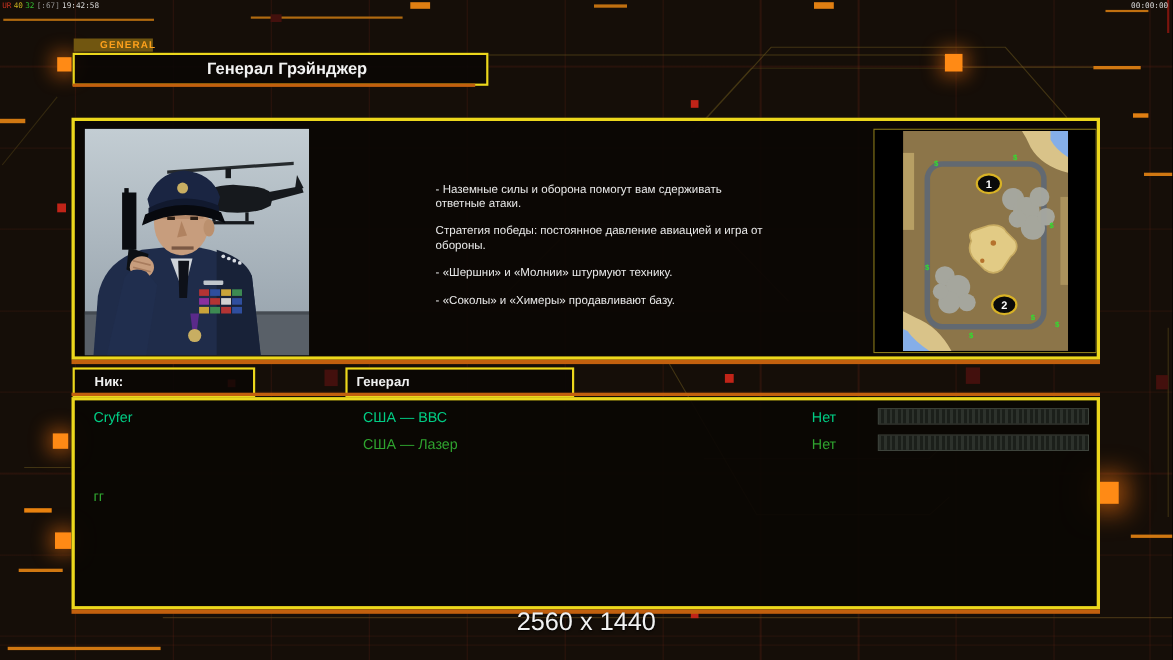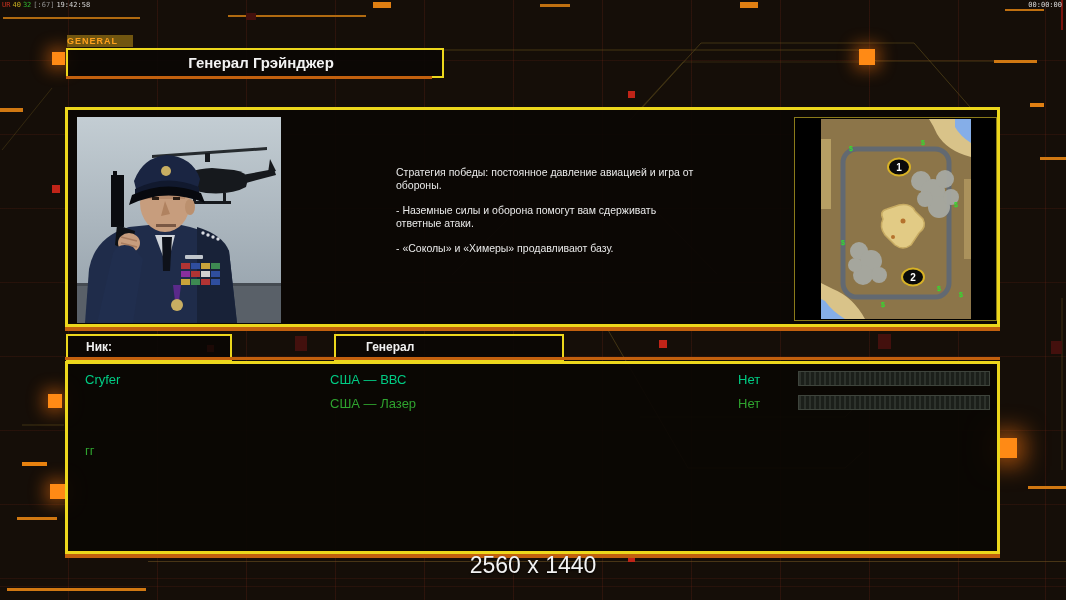--- a/index.html
+++ b/index.html
@@ -17,36 +17,36 @@
   
   .dash{position:absolute;}
   .glowsq{position:absolute;background:#ff8a15;box-shadow:0 0 16px 5px rgba(255,120,16,.45);}
   .redsq{position:absolute;background:#c02418;}
   .dimsq{position:absolute;background:#43100d;}
   
   #stats{left:2px;top:1px;font-family:"DejaVu Sans Mono",monospace;font-size:7px;letter-spacing:0;white-space:nowrap;}
   #stats span{margin-right:2px;}
   #timer{right:4px;top:1px;font-family:"DejaVu Sans Mono",monospace;font-size:7px;color:#d8d8d8;}
   
-  #general-tab{left:67px;top:35px;width:66px;height:12px;background:#715610;color:#ffa11c;
-    font-size:9px;font-weight:bold;letter-spacing:1px;text-align:left;line-height:12px;}
+  #general-tab{left:67px;top:35px;width:48px;height:12px;background:#715610;color:#ffa11c;
+    font-size:9px;font-weight:bold;letter-spacing:1px;text-align:left;line-height:12px;padding-left:24px;}
   #title-box{left:66px;top:48px;width:362px;height:26px;border:2px solid #ecd71c;background:rgba(10,7,4,.9);
     line-height:26px;padding-left:12px;font-size:15px;font-weight:bold;color:#f2f2f2;text-align:center;}
   
   #main-panel{left:65px;top:107px;width:929px;height:214px;border:3px solid #ecd71c;background:rgba(11,7,4,.92);}
   #portrait{left:9px;top:7px;width:204px;height:206px;background:#20262c;}
   #briefing{left:328px;top:56px;width:305px;font-size:10.5px;line-height:13px;color:#e9e9e9;}
   #briefing p{margin:0 0 12px 0;}
   #minimap-box{left:726px;top:7px;width:201px;height:202px;background:#000;border:1px solid #8a7a1a;
     display:flex;justify-content:center;align-items:center;}
   
   .hdr-box{position:absolute;border:2px solid #ecd71c;background:rgba(10,7,4,.9);height:23px;line-height:23px;
     font-size:12px;font-weight:bold;color:#f0f0f0;}
   #hdr-nick{left:66px;top:334px;width:144px;padding-left:18px;}
-  #hdr-general{left:314px;top:334px;width:196px;padding-left:30px;margin-left:20px;}
+  #hdr-general{left:314px;top:334px;width:196px;padding-left:8px;}
   #hdr-team{left:700px;top:334px;width:208px;}
   #hdr-team .lbl-team{position:absolute;left:17px;}
   #hdr-team .lbl-prog{position:absolute;left:97px;}
   
   #player-panel{left:65px;top:361px;width:929px;height:187px;border:3px solid #ecd71c;background:rgba(10,6,3,.93);}
   .prow{position:absolute;left:0;width:100%;height:22px;font-size:13px;}
   .prow .nick{position:absolute;left:17px;top:4px;}
   .prow .gen{position:absolute;left:262px;top:4px;}
   .prow .team{position:absolute;left:670px;top:4px;}
   .prow .pbar{position:absolute;left:730px;top:3px;width:190px;height:13px;border:1px solid #3e443c;
@@ -196,22 +196,23 @@
         <g fill="#d8dce2">
           <circle cx="126" cy="116" r="1.7"></circle>
             <circle cx="131" cy="118" r="1.7"></circle>
             <circle cx="136" cy="120" r="1.7"></circle>
             <circle cx="141" cy="122" r="1.7"></circle>
         </g>
       </svg>
     </div>
 
     <div id="briefing" class="abs">
+      <p>- Наземные силы и оборона помогут вам сдерживать ответные атаки.</p>
       <p>Стратегия победы: постоянное давление авиацией и игра от обороны.</p>
-      <p>- Наземные силы и оборона помогут вам сдерживать ответные атаки.</p>
+      <p>- «Шершни» и «Молнии» штурмуют технику.</p>
       <p>- «Соколы» и «Химеры» продавливают базу.</p>
     </div>
 
     <div id="minimap-box" class="abs">
       <svg width="150" height="200" viewBox="0 0 150 200">
         <rect width="150" height="200" fill="#8c7549"></rect>
         <rect x="0" y="20" width="10" height="70" fill="#c9b070" opacity="0.7"></rect>
         <rect x="143" y="60" width="7" height="80" fill="#c9b070" opacity="0.5"></rect>
         <path d="M108,0 L150,0 L150,38 Q126,32 116,15 Q112,6 108,0 Z" fill="#d9c389"></path>
         <path d="M134,0 L150,0 L150,24 Q139,17 134,8 Z" fill="#85aee8"></path>

